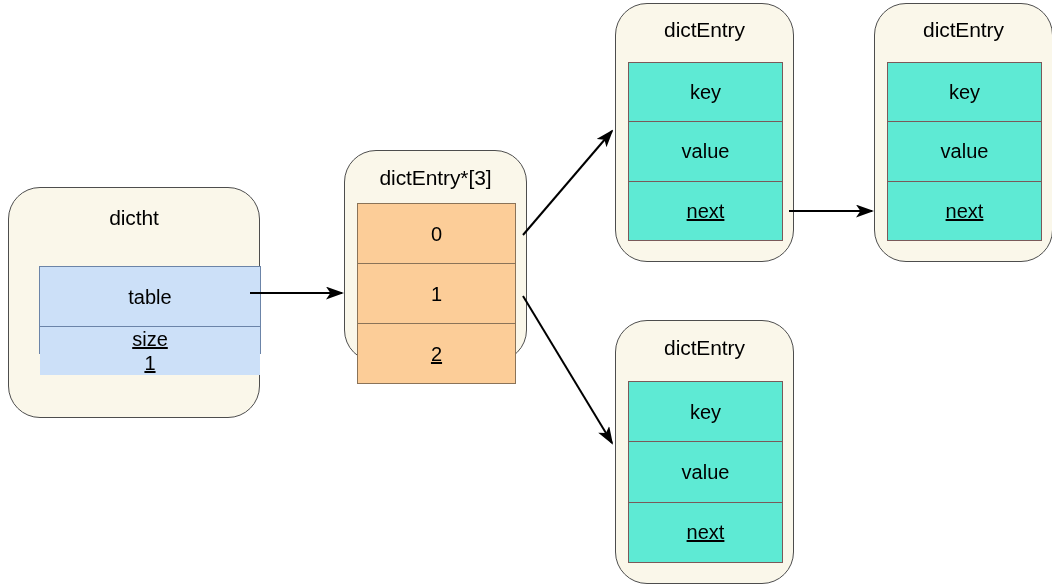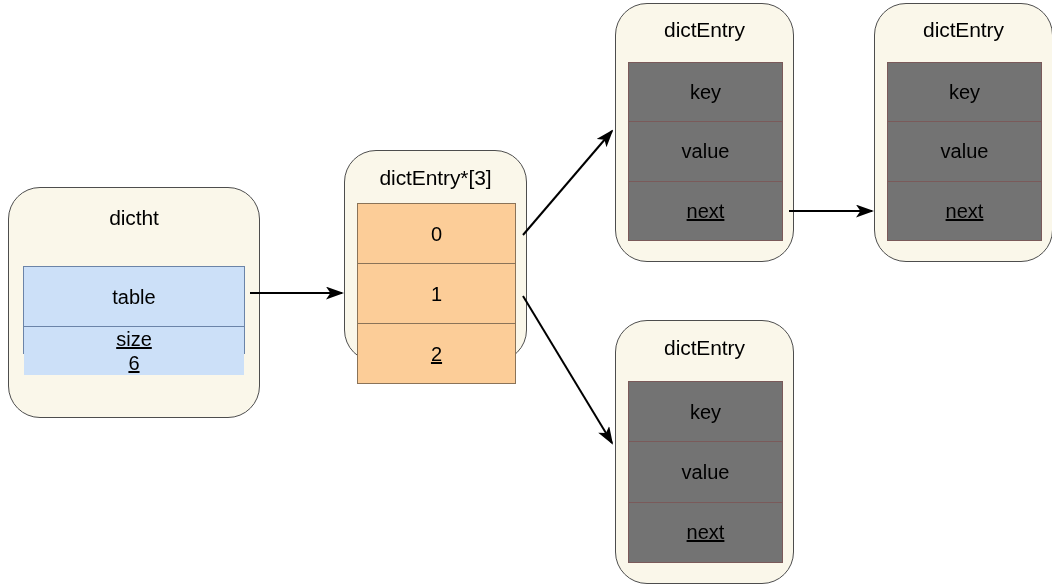--- a/index.html
+++ b/index.html
@@ -60,21 +60,21 @@
     text-align: center;
     font-size: 20px;
     line-height: 24px;
     border-bottom: 1.4px solid #5a5a5a;
     white-space: pre-line;
   }
   .field:last-child { border-bottom: none; text-decoration: underline; }
 
   .fill-blue   { background: #cce0f8; }
   .fill-orange { background: #fccd98; }
-  .fill-pink   { background: #737373; }
+  .fill-pink   { background: #5eead4; }
 
   .fields.blue   { border-color: #6b84a8; }
   .fields.blue .field { border-bottom-color: #6b84a8; }
   .fields.orange { border-color: #8a7358; }
   .fields.orange .field { border-bottom-color: #8a7358; }
   .fields.pink   { border-color: #7a5a5a; }
   .fields.pink .field { border-bottom-color: #7a5a5a; }
 
   
   #arrows {
@@ -85,24 +85,24 @@
     pointer-events: none;
   }
 </style>
 </head>
 <body>
 
 <div id="canvas">
 
   <div class="struct" style="left:8px; top:187px; width:252px; height:231px;">
     <div class="struct-title" style="top:17px;">dictht</div>
-    <div class="fields blue" style="left:14px; top:78px; width:222px; height:88px;">
+    <div class="fields blue" style="left:30px; top:78px; width:222px; height:88px;">
       <div class="field fill-blue" style="flex:0 0 60px;">table</div>
       <div class="field fill-blue">size
-6</div>
+1</div>
     </div>
   </div>
 
   <div class="struct" style="left:344px; top:150px; width:183px; height:212px;">
     <div class="struct-title" style="top:14px;">dictEntry*[3]</div>
     <div class="fields orange" style="left:12px; top:52px; width:159px; height:181px;">
       <div class="field fill-orange">0</div>
       <div class="field fill-orange">1</div>
       <div class="field fill-orange">2</div>
     </div>

